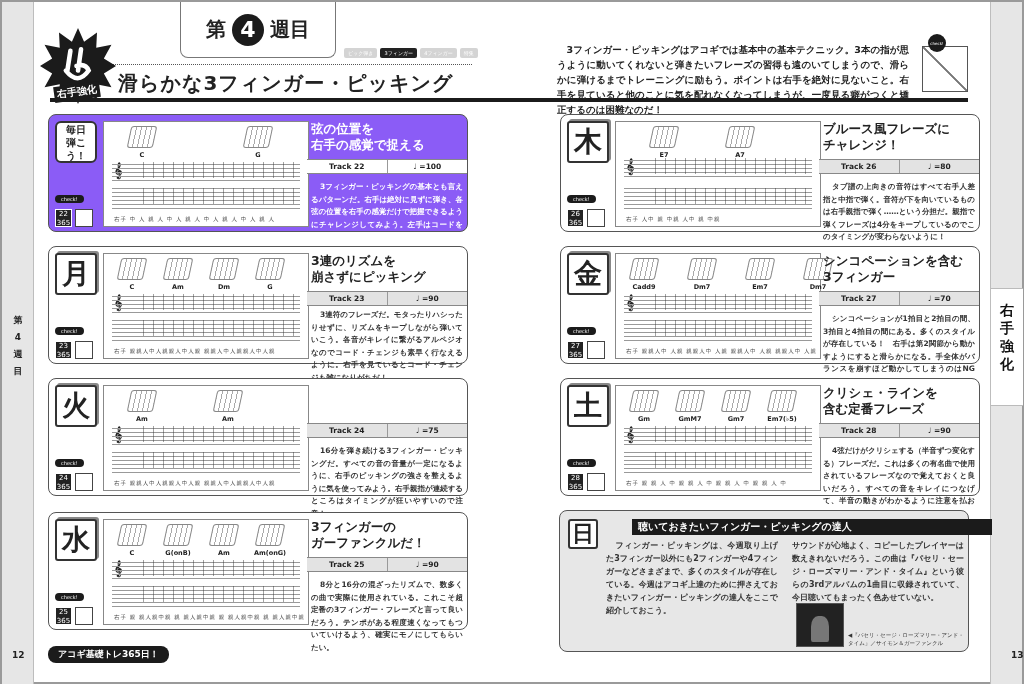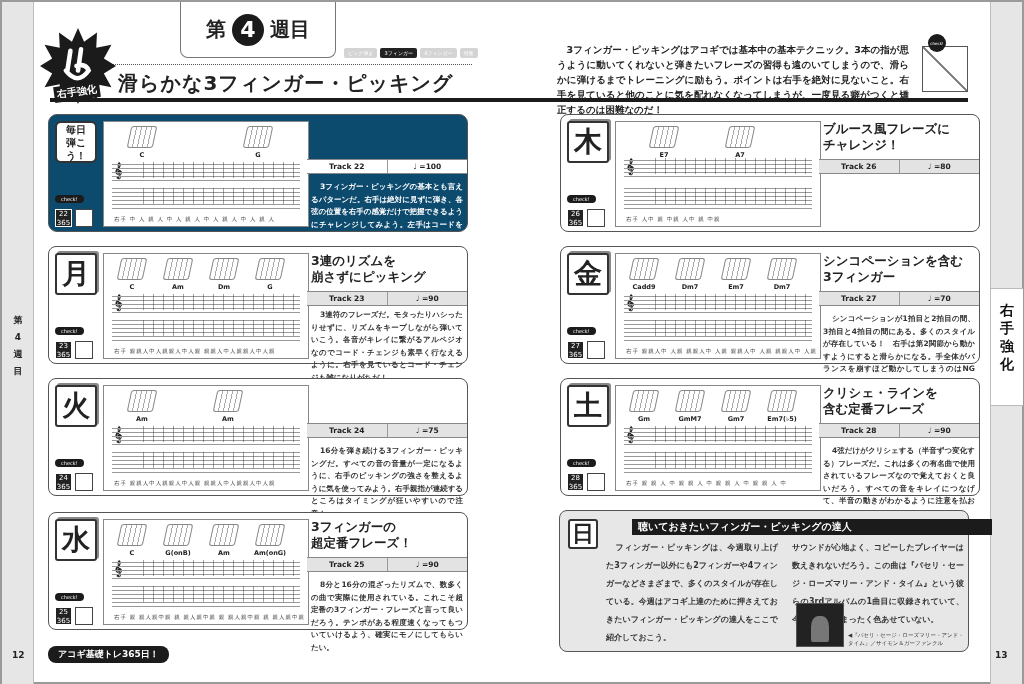--- a/index.html
+++ b/index.html
@@ -19,21 +19,21 @@
 .tag.active{background:#222;color:#fff;}
 .dotline{position:absolute;left:110px;top:62px;width:360px;border-top:1.5px dotted #555;}
 .burst{position:absolute;left:38px;top:26px;width:76px;height:76px;}
 .burst-label{position:absolute;left:52px;top:82px;font-size:10px;font-weight:bold;color:#fff;background:#1b1b1b;padding:1px 3px;transform:rotate(-8deg);}
 .main-title{position:absolute;left:116px;top:68px;font-size:20px;font-weight:bold;letter-spacing:1px;}
 .title-rule{position:absolute;left:48px;top:96px;width:918px;height:4px;background:#1b1b1b;}
 .intro{position:absolute;left:555px;top:40px;width:352px;font-size:9.5px;font-weight:bold;line-height:15px;text-indent:1em;text-align:justify;}
 .check-top{position:absolute;left:920px;top:44px;width:46px;height:46px;border:1.5px solid #555;background:linear-gradient(to top right,transparent 48%,#777 49%,#777 51%,transparent 52%);}
 .check-top-bubble{position:absolute;left:926px;top:32px;width:18px;height:18px;border-radius:50%;background:#1b1b1b;color:#fff;font-size:4px;display:flex;align-items:center;justify-content:center;}
 .card{position:absolute;width:420px;height:118px;border:1.5px solid #555;border-radius:8px;background:#fff;}
-.card.dark{background:#0c4a6e;border-radius:9px;}
+.card.dark{background:#8b5cf6;}
 .card .day{position:absolute;left:6px;top:6px;width:42px;height:42px;border:2px solid #333;background:#fff;border-radius:3px;display:flex;align-items:center;justify-content:center;font-size:28px;font-weight:bold;box-shadow:2px -2px 0 #888;}
 .card.dark .day{font-size:10px;line-height:13px;text-align:center;border-radius:6px;box-shadow:none;}
 .card .check-bubble{position:absolute;left:6px;top:80px;font-size:5px;color:#fff;background:#1b1b1b;padding:1px 6px;border-radius:6px;}
 .card .count{position:absolute;left:6px;top:94px;width:17px;height:18px;background:#222;color:#fff;font-size:7px;line-height:9px;text-align:center;border:1px solid #fff;}
 .card .checkbox{position:absolute;left:26px;top:94px;width:18px;height:18px;border:1.5px solid #444;background:#fff;}
 .card .score{position:absolute;left:54px;top:6px;width:206px;height:106px;background:#fff;border:1px solid #888;}
 .card .ctitle{position:absolute;left:262px;top:6px;width:152px;font-size:12.5px;font-weight:bold;line-height:16px;}
 .card.dark .ctitle{color:#fff;}
 .card .track{position:absolute;left:258px;top:44px;width:160px;height:15px;display:flex;background:#e3e3e3;border-top:1px solid #888;border-bottom:1px solid #888;}
 .card.dark .track{background:#fff;}
@@ -47,21 +47,21 @@
 .chord{width:36px;text-align:center;}
 .chord .diag{width:26px;height:22px;margin:0 auto;border:1px solid #888;border-radius:3px;background:repeating-linear-gradient(90deg,#fff 0 4px,#aaa 4px 5px),#fff;transform:skewX(-12deg);}
 .chord .name{font-size:6.5px;font-weight:bold;margin-top:3px;}
 .notes{position:absolute;left:30px;width:166px;height:16px;background:repeating-linear-gradient(90deg,transparent 0 9px,#333 9px 10px);opacity:.45;}
 .picking{position:absolute;left:10px;top:94px;font-size:5.5px;color:#444;letter-spacing:1px;}
 .clef{position:absolute;left:10px;font-size:14px;font-weight:bold;}
 .bottom-pill{position:absolute;left:46px;top:644px;font-size:9px;font-weight:bold;color:#fff;background:#1b1b1b;border-radius:8px;padding:2px 10px;}
 .column-box{position:absolute;left:557px;top:508px;width:410px;height:142px;border:1.5px solid #555;border-radius:8px;background:#e7e7e7;}
 .column-box .day{position:absolute;left:8px;top:8px;width:30px;height:30px;border:2px solid #333;background:#fff;border-radius:3px;font-size:22px;font-weight:bold;display:flex;align-items:center;justify-content:center;}
 .column-box .head{position:absolute;left:46px;top:8px;width:360px;height:16px;background:#1b1b1b;color:#fff;font-size:10px;font-weight:bold;padding-left:6px;line-height:16px;margin-left:26px;}
-.column-box .txt{position:absolute;top:28px;width:172px;font-size:8px;font-weight:bold;line-height:18px;text-align:justify;color:#333;}
+.column-box .txt{position:absolute;top:28px;width:172px;font-size:8px;font-weight:bold;line-height:13px;text-align:justify;color:#333;}
 .column-box .txt p{text-indent:1.2em;}
 .album{position:absolute;left:236px;top:92px;width:48px;height:44px;background:#222;border:1px solid #555;}
 .album::after{content:"";position:absolute;left:14px;top:12px;width:18px;height:26px;background:#777;border-radius:40% 40% 10% 10%;}
 .caption{position:absolute;left:288px;top:120px;width:118px;font-size:5.5px;line-height:8px;color:#333;}
 </style>
 </head>
 <body>
 
 <div class="spread">
 
@@ -77,21 +77,21 @@
 
   <div class="gutter-r">
     <div class="tab-white">
       <div class="side-tab-label" style="top:12px;">
         <div>右</div>
         <div>手</div>
         <div>強</div>
         <div>化</div>
       </div>
     </div>
-    <div class="page-num" style="left:4px;top:648px;">13</div>
+    <div class="page-num" style="left:20px;top:648px;">13</div>
   </div>
 
   <div class="week-tab">
     <span class="w">第</span>
     <span class="num">4</span>
     <span class="w">週目</span>
   </div>
   <div class="tags">
     <span class="tag">ピック弾き</span>
     <span class="tag active">3フィンガー</span>
@@ -150,20 +150,24 @@
           <div></div>
           <div></div>
           <div></div>
           <div></div>
           <div></div>
           <div></div>
         </div>
       <div class="notes" style="top:66px;"></div>
       <div class="picking">右手  中 人 親 人 中 人 親 人   中 人 親 人 中 人 親 人</div>
     </div>
+    <div class="ctitle">
+        <div>弦の位置を</div>
+        <div>右手の感覚で捉える</div>
+      </div>
     <div class="track">
         <span>Track  22</span>
         <span>♩ =100</span>
       </div>
     <div class="desc">3フィンガー・ピッキングの基本とも言えるパターンだ。右手は絶対に見ずに弾き、各弦の位置を右手の感覚だけで把握できるようにチャレンジしてみよう。左手はコードを押さえっぱなしで音がキレイにつながるように。</div>
   </div>
 
   <div class="card" style="left:46px;top:244px;">
     <div class="day">月</div>
     <div class="check-bubble">check!</div>
@@ -310,21 +314,21 @@
           <div></div>
           <div></div>
           <div></div>
           <div></div>
         </div>
       <div class="notes" style="top:66px;"></div>
       <div class="picking">右手  親 親人親中親 親 親人親中親  親 親人親中親 親 親人親中親</div>
     </div>
     <div class="ctitle">
         <div>3フィンガーの</div>
-        <div>超定番フレーズ！</div>
+        <div>ガーファンクルだ！</div>
       </div>
     <div class="track">
         <span>Track  25</span>
         <span>♩ =90</span>
       </div>
     <div class="desc">8分と16分の混ざったリズムで、数多くの曲で実際に使用されている。これこそ超定番の3フィンガー・フレーズと言って良いだろう。テンポがある程度速くなってもついていけるよう、確実にモノにしてもらいたい。</div>
   </div>
 
   <div class="card" style="left:558px;top:112px;">
     <div class="day">木</div>
@@ -366,32 +370,33 @@
       <div class="picking">右手  人中 親 中親  人中 親 中親</div>
     </div>
     <div class="ctitle">
         <div>ブルース風フレーズに</div>
         <div>チャレンジ！</div>
       </div>
     <div class="track">
         <span>Track  26</span>
         <span>♩ =80</span>
       </div>
+    <div class="desc">タブ譜の上向きの音符はすべて右手人差指と中指で弾く。音符が下を向いているものは右手親指で弾く……という分担だ。親指で弾くフレーズは4分をキープしているのでこのタイミングが変わらないように！</div>
   </div>
 
   <div class="card" style="left:558px;top:244px;">
     <div class="day">金</div>
     <div class="check-bubble">check!</div>
     <div class="count">
         <div>27</div>
         <div>365</div>
       </div>
     <div class="checkbox"></div>
     <div class="score">
-      <div class="chords" style="gap:10px;">
+      <div class="chords" style="gap:22px;">
         <div class="chord">
             <div class="diag"></div>
             <div class="name">Cadd9</div>
           </div>
         <div class="chord">
             <div class="diag"></div>
             <div class="name">Dm7</div>
           </div>
         <div class="chord">
             <div class="diag"></div>

